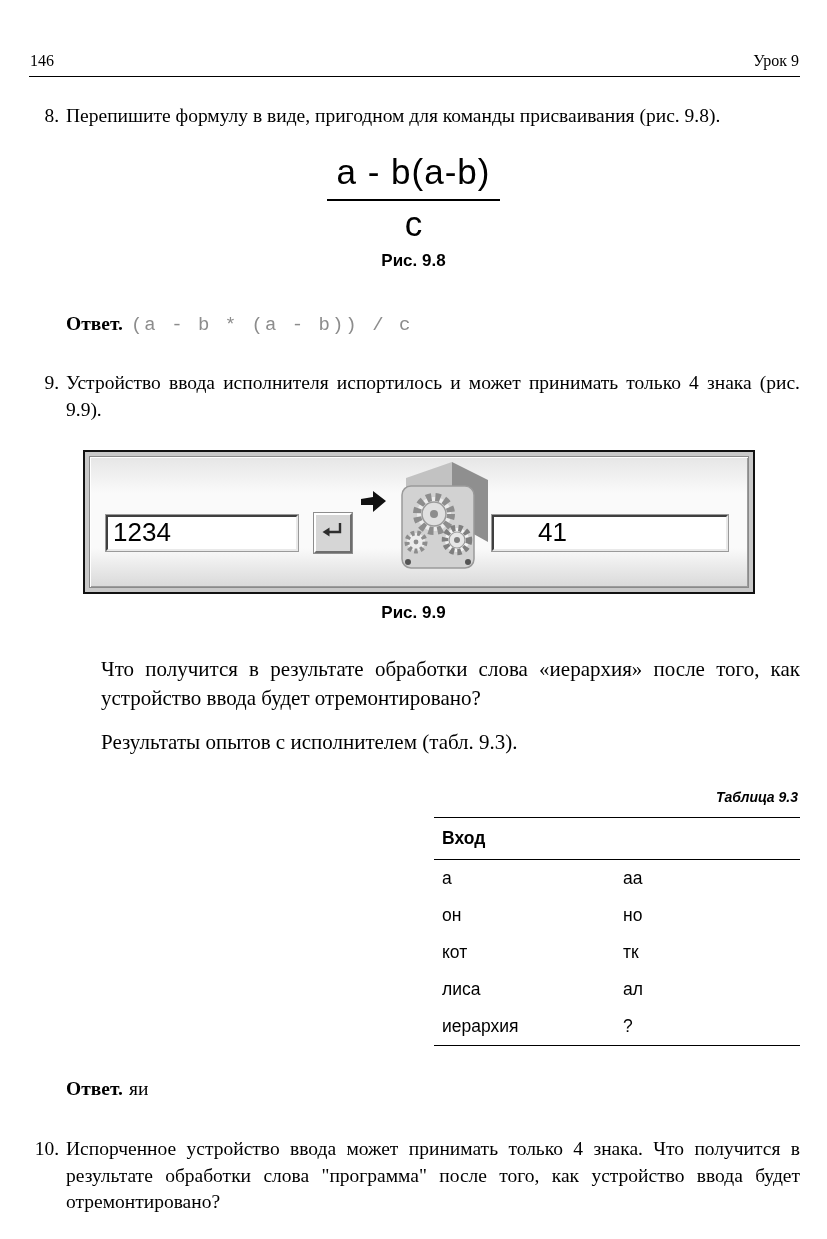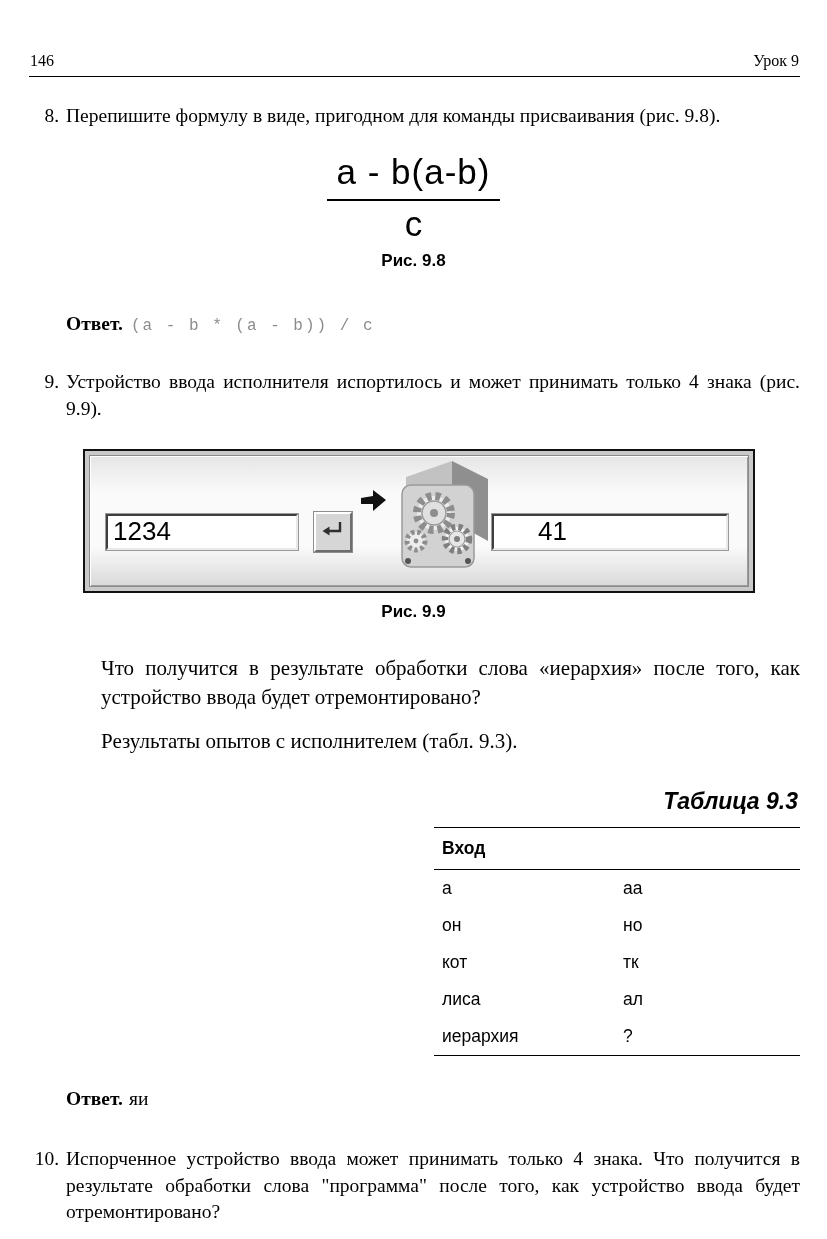--- a/index.html
+++ b/index.html
@@ -59,21 +59,21 @@
     font-weight: bold;
     font-size: 17px;
     margin-top: 7px;
   }
 
   
   .answer-row { padding: 0 27px 0 66px; font-size: 19.5px; }
   .answer-row .lbl { font-weight: bold; }
   .answer-code {
     font-family: "Liberation Mono", monospace;
-    font-size: 16px;
+    font-size: 19px;
     color: #8c8c8c;
     letter-spacing: 2px;
     margin-left: 8px;
   }
   .answer-plain { margin-left: 6px; }
 
   
   .device-figure {
     width: 672px;
     margin: 26px auto 0 83px;
@@ -119,21 +119,21 @@
   .proc-arrow { margin: -36px 4px 0 6px; }
   .gears-box { margin: -8px 0 0 2px; }
 
   
   .tbl-caption {
     text-align: right;
     padding-right: 29px;
     font-family: "Liberation Sans", sans-serif;
     font-weight: bold;
     font-style: italic;
-    font-size: 23px;
+    font-size: 14px;
   }
   .rtable {
     width: 366px;
     margin-left: 434px;
     margin-top: 12px;
     font-family: "Liberation Sans", sans-serif;
     font-size: 17.5px;
     border-top: 1.6px solid #000;
     border-bottom: 1.6px solid #000;
   }

